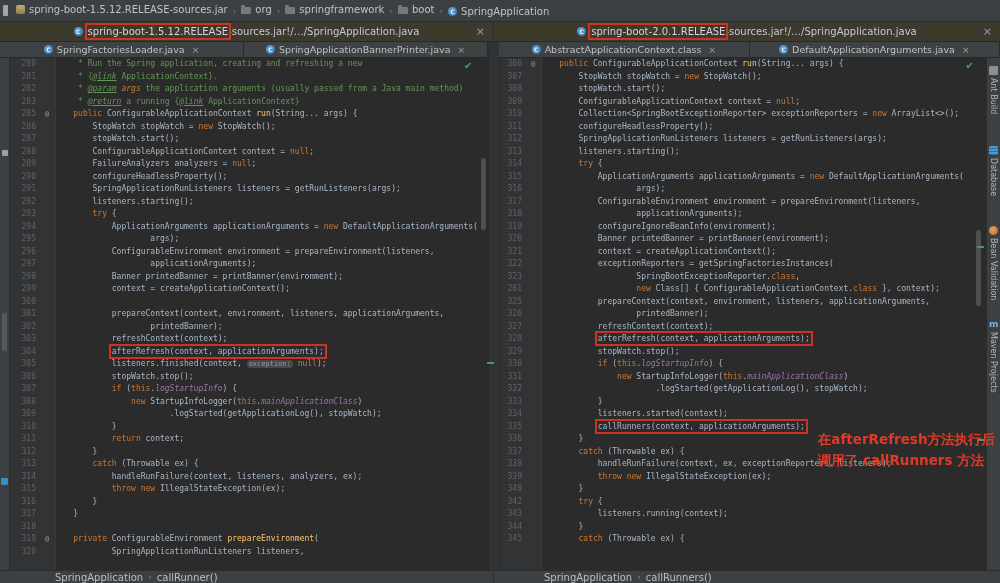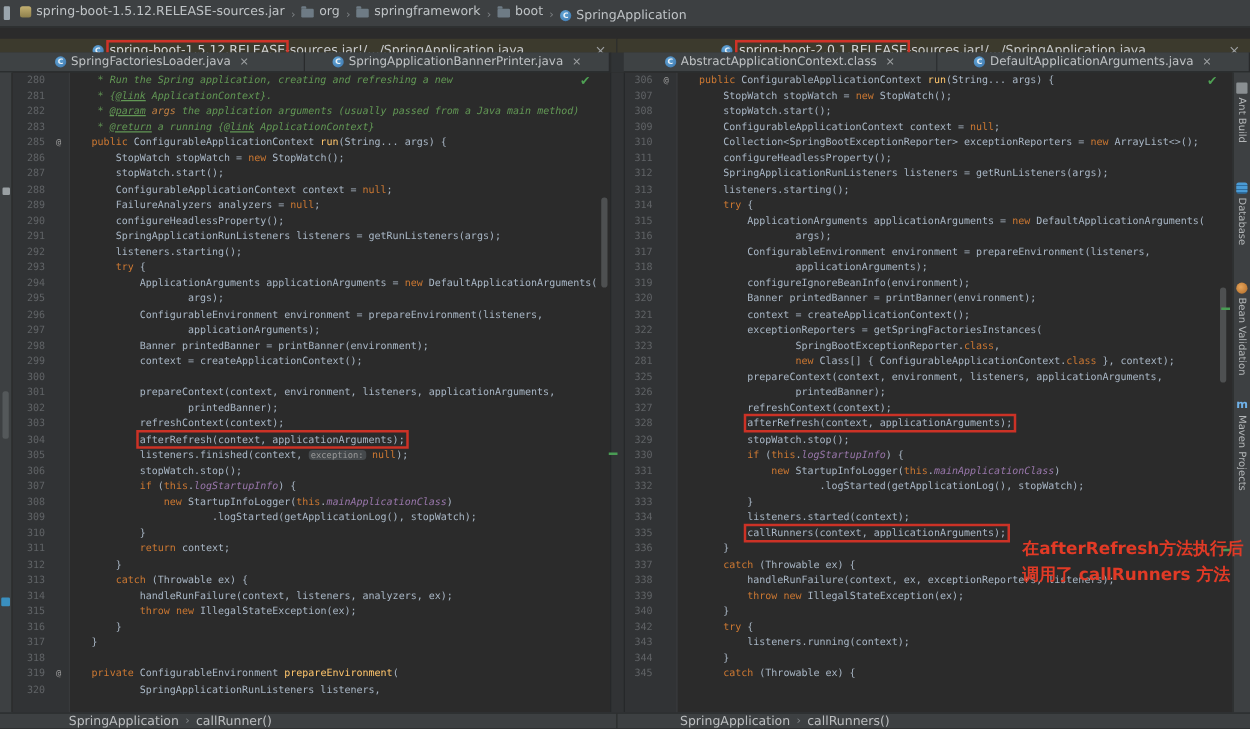--- a/index.html
+++ b/index.html
@@ -23,21 +23,21 @@
   .bicon { display:inline-block; flex:none; }
   .jar-icon { width:9px; height:9px; border-radius:2px; background:linear-gradient(#c3b071,#8d7f4c); }
   .folder-icon { width:10px; height:7px; background:#6e7b85; border-radius:1px; position:relative; margin-top:2px; }
   .folder-icon::before { content:""; position:absolute; top:-2px; left:0; width:4px; height:2px; background:#6e7b85; border-radius:1px 1px 0 0; }
   .class-icon, .cicon {
     width:9px; height:9px; border-radius:50%; background:radial-gradient(circle at 35% 35%, #63a6d8, #3a72a8);
     color:#eef3f7; font-size:6px; line-height:9px; text-align:center; font-weight:bold;
     display:inline-block; font-family:"DejaVu Sans", sans-serif;
   }
   
-  .header-row { position:absolute; left:0; top:22px; width:1000px; height:37px; display:flex;align-items:center; }
+  .header-row { position:absolute; left:0; top:22px; width:1000px; height:37px; display:flex; }
   .file-header {
     position:relative; height:20px; background:#3c3a2d; border-bottom:1px solid #282828;
     display:flex; align-items:center; justify-content:center; gap:5px;
     font-size:10px; color:#c8cacc; white-space:nowrap;
   }
   .fh-left { width:494px; border-right:1px solid #2a2c2d; }
   .fh-right { width:506px; }
   .ver-box { outline:2px solid #cf3328; outline-offset:1px; color:#d3d5d7; }
   .fh-close { position:absolute; right:8px; top:3px; color:#9da0a3; font-size:11px; cursor:pointer; }
   
@@ -62,21 +62,21 @@
   .ed-right { width:486px; }
   .gutter-bg { position:absolute; left:0; top:0; bottom:0; background:#313335; border-right:1px solid #383a3c; }
   .ed-left .gutter-bg { width:46px; }
   .ed-right .gutter-bg { width:42px; }
   .code-lines { position:relative; }
   .cl { display:flex; height:12.5px; align-items:center; }
   .ln { flex:none; text-align:right; color:#606366; font:8px/12.5px "DejaVu Sans Mono", monospace; padding-right:4px; }
   .ed-left .ln { width:30px; } .ed-right .ln { width:26px; }
   .gi { flex:none; width:14px; text-align:center; color:#9b9b9b; font:7px/12.5px "DejaVu Sans Mono", monospace; }
   .code { flex:none; white-space:pre; font:8px/12.5px "DejaVu Sans Mono", monospace; color:#a9b7c6; }
-  .tk-c  { color:#629755; font-style:italic; }
+  .tk-c  { color:#629755; }
   .tk-ct { color:#629755; font-style:italic; text-decoration:underline; }
   .tk-cp { color:#c07f42; font-style:italic; }
   .tk-k  { color:#cc7832; }
   .tk-m  { color:#ffc66d; }
   .tk-f  { color:#9876aa; font-style:italic; }
   .tk-d  { color:#a9b7c6; }
   .tk-h  { color:#9a9a9a; background:#45494c; border-radius:3px; padding:0 2px; font-size:7px; }
   .tk-box { color:#a9b7c6; outline:2px solid #cc3226; outline-offset:1px; }
   .splitter { width:12px; background:#313335; border-left:1px solid #26282a; border-right:1px solid #26282a; flex:none; cursor:col-resize; position:relative; }
   

